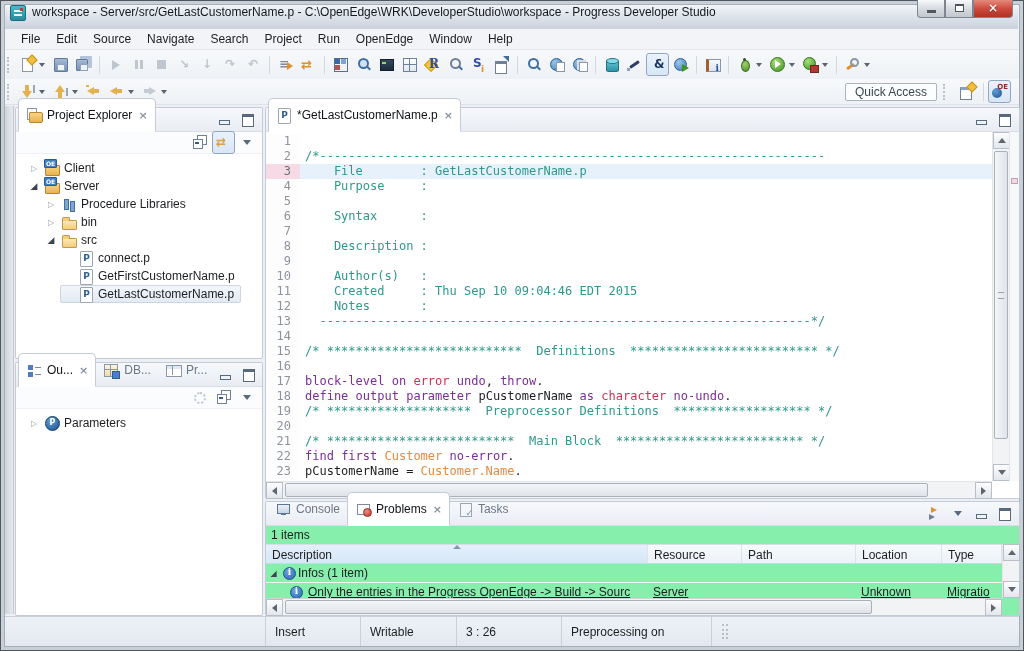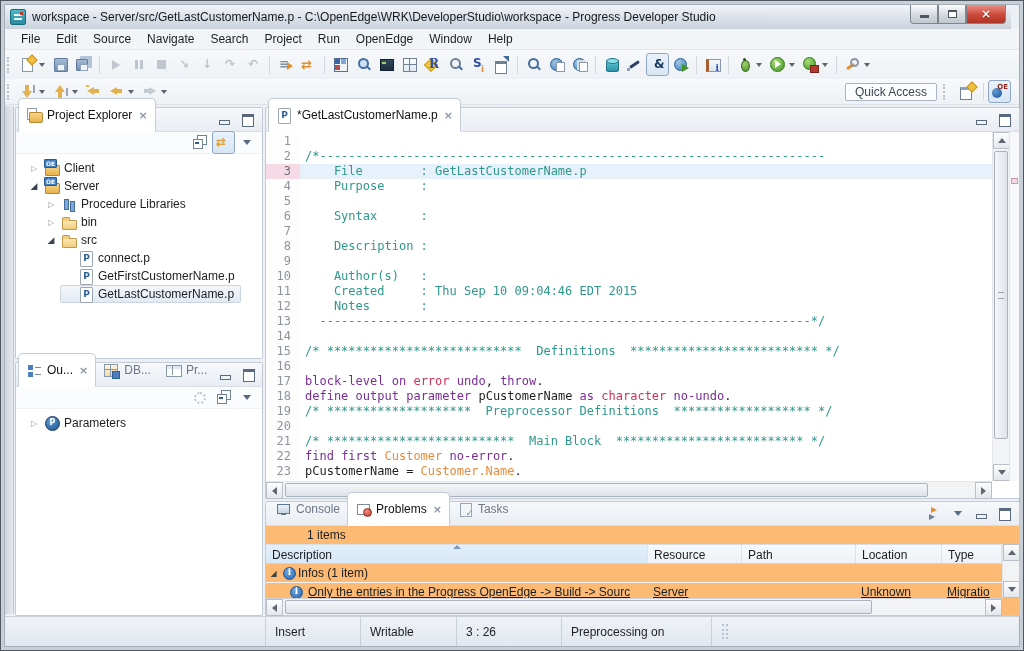--- a/index.html
+++ b/index.html
@@ -1,21 +1,21 @@
 <!DOCTYPE html>
 <html style="--kw: #7a2d96; --dt: #cb3357; --tb: #e68a3c; --cmt: #2e988c; --clbg: #e7f1fc; --lnc: #8d949c;"><head>
 <meta charset="utf-8">
 <style>
   html,body{margin:0;padding:0;width:1024px;height:651px;overflow:hidden;background:#9aa0a8;}
   *{box-sizing:border-box;}
   .window{position:absolute;left:0;top:0;width:1024px;height:651px;border:1px solid #50565d;
     box-shadow:inset 0 0 0 3px #c9cfd7,inset 0 0 0 4px #a7aeb7;background:#eceff4;
     font-family:"Liberation Sans",sans-serif;font-size:12px;color:#1c1e21;}
   
-  .titlebar{position:absolute;left:4px;top:4px;right:12px;height:24px;display:flex;align-items:center;gap:6px;
+  .titlebar{position:absolute;left:4px;top:4px;right:5px;height:24px;display:flex;gap:6px;
     padding:0 5px;background:linear-gradient(#f2f5f8,#dbe1e9 55%,#cbd2dc);}
   .app-icon{width:16px;height:16px;flex:none;border:1px solid #176c7c;border-radius:2px;position:relative;
     background:linear-gradient(#49b8c8,#2a8a9c);}
   .app-icon::before{content:"";position:absolute;left:3px;top:4px;width:8px;height:2px;background:#eaf7f9;box-shadow:0 4px 0 #eaf7f9;}
   .app-icon::after{content:"";position:absolute;right:2px;top:2px;width:3px;height:3px;background:#c0392b;}
   .title-text{white-space:nowrap;color:#15181c;}
   .win-controls{margin-left:auto;display:flex;margin-top:-6px;}
   .wbtn{width:28px;height:19px;border:1px solid #7e858d;border-top:none;display:flex;align-items:center;justify-content:center;
     background:linear-gradient(#fbfcfd,#d5dae0 55%,#c2c8cf);}
   .wbtn.min{border-radius:0 0 0 4px;}
@@ -188,21 +188,21 @@
   .sb-btn.up{top:0;left:0;} .sb-btn.down{bottom:0;left:0;} .sb-btn.left{left:0;top:0;} .sb-btn.right{right:0;top:0;}
   .tri-up{width:0;height:0;border:4px solid transparent;border-top:0;border-bottom:5px solid #5f6670;}
   .tri-down{width:0;height:0;border:4px solid transparent;border-bottom:0;border-top:5px solid #5f6670;}
   .tri-left{width:0;height:0;border:4px solid transparent;border-left:0;border-right:5px solid #5f6670;}
   .tri-right{width:0;height:0;border:4px solid transparent;border-right:0;border-left:5px solid #5f6670;}
   .sb-thumb{background:linear-gradient(to right,#f4f6f8,#dfe3e9);border:1px solid #aab1ba;border-radius:2px;position:absolute;}
   .sb-thumb.v{left:1px;right:1px;top:19px;bottom:42px;}
   .sb-thumb.v::after{content:"";position:absolute;left:3px;right:3px;top:50%;height:5px;margin-top:-3px;border-top:1px solid #9aa2ac;border-bottom:1px solid #9aa2ac;}
   .sb-thumb.h{top:1px;bottom:1px;left:19px;right:64px;background:linear-gradient(#f4f6f8,#dfe3e9);}
   
-  .pb-body{position:absolute;top:24px;left:0;right:0;bottom:0;background:#fdba74;padding-left:36px;}
+  .pb-body{position:absolute;top:24px;left:0;right:0;bottom:0;background:#86efac;}
   .items-count{height:18px;line-height:18px;padding-left:5px;}
   .pb-grid-header{position:absolute;top:18px;left:0;right:17px;height:20px;display:grid;grid-template-columns:382px 94px 114px 86px 1fr;
     background:linear-gradient(#f7fafc,#edf2f7);border-top:1px solid #d8dee6;border-bottom:1px solid #cfd6de;}
   .hcell{padding:3px 6px;border-right:1px solid #dde3ea;position:relative;overflow:hidden;white-space:nowrap;}
   .hcell.sorted{background:linear-gradient(#e4effb,#d6e7f7);}
   .sort-arrow{position:absolute;top:0;left:50%;margin-left:-4px;width:0;height:0;border:4px solid transparent;border-top:0;border-bottom:4px solid #7f98b5;}
   .pb-rows{position:absolute;top:38px;left:0;right:17px;bottom:0;overflow:hidden;}
   .prow{height:19px;display:flex;align-items:center;border-bottom:1px solid #f2f4f7;}
   .prow.grid{display:grid;grid-template-columns:382px 94px 114px 86px 1fr;text-decoration:underline;}
   .pcell{padding:0 5px;overflow:hidden;white-space:nowrap;display:flex;align-items:center;gap:3px;}

